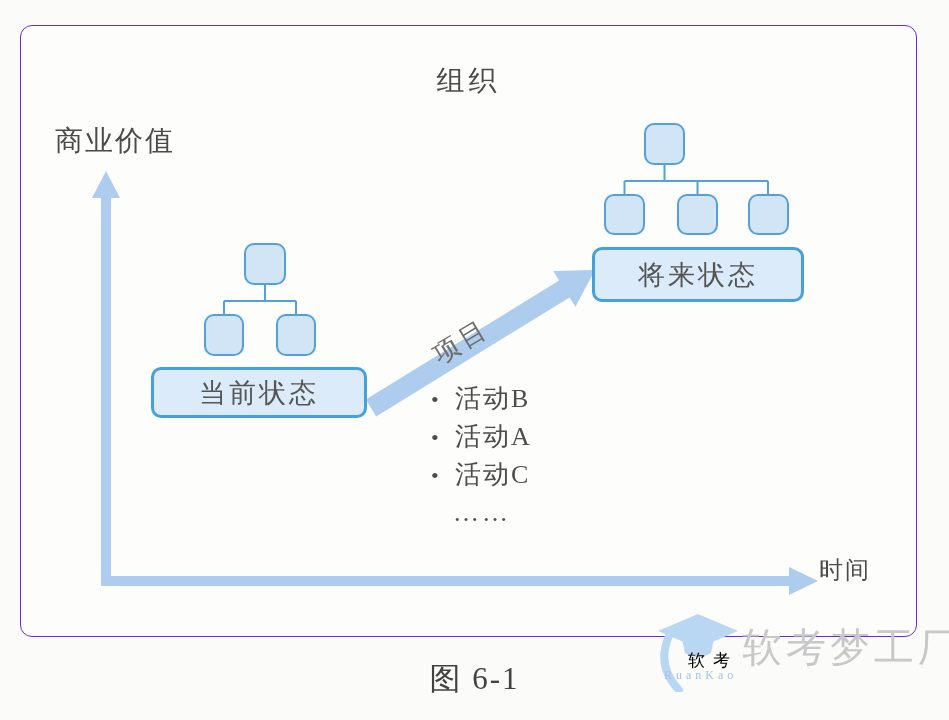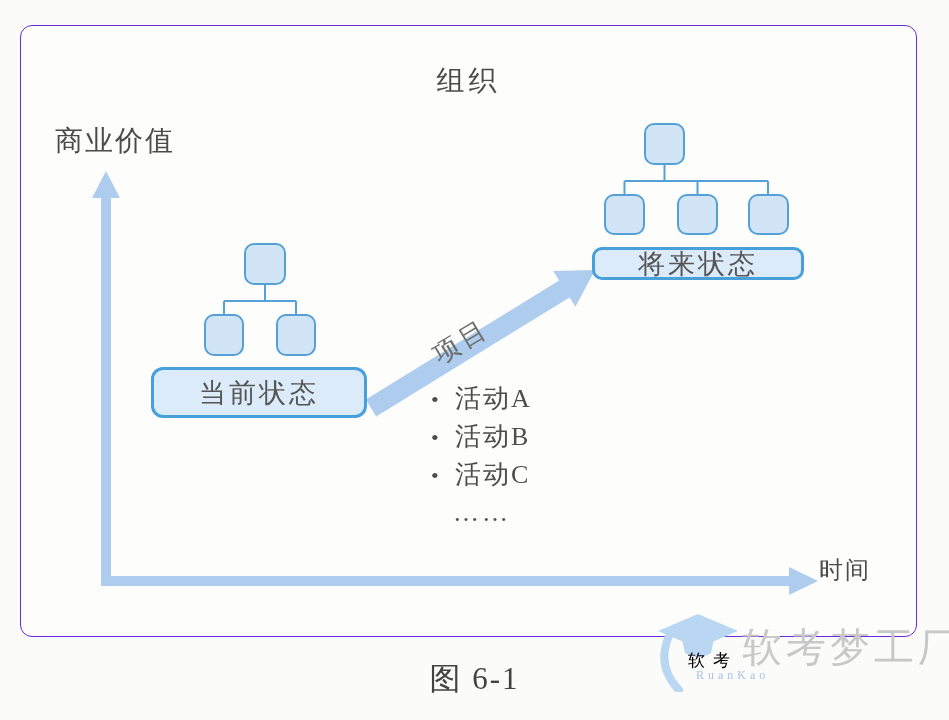--- a/index.html
+++ b/index.html
@@ -60,22 +60,22 @@
     background: #dcebf9;
     border: 3px solid #47a0da;
     border-radius: 10px;
     display: flex;
     align-items: center;
     justify-content: center;
     font-size: 27px;
     color: #555;
     letter-spacing: 3px;
   }
-  .state-current { left: 130px; top: 341px; width: 216px; height: 51px; border-radius: 12px; }
-  .state-future  { left: 571px; top: 221px; width: 212px; height: 33px; }
+  .state-current { left: 130px; top: 341px; width: 216px; height: 51px; }
+  .state-future  { left: 571px; top: 221px; width: 212px; height: 55px; }
 
   .project-label {
     position: absolute;
     left: 410px; top: 298px;
     font-size: 26px;
     color: #6e6e6e;
     letter-spacing: 4px;
     transform: rotate(-31deg);
     transform-origin: center;
   }
@@ -117,21 +117,21 @@
   }
   .wm-small {
     position: absolute;
     left: 688px; top: 649px;
     font-size: 17px;
     color: #000000;
     letter-spacing: 8px;
   }
   .wm-latin {
     position: absolute;
-    left: 696px; top: 668px;
+    left: 664px; top: 668px;
     font-size: 12px;
     color: #a6c3e2;
     letter-spacing: 4px;
   }
   .wm-big {
     position: absolute;
     left: 742px; top: 620px;
     font-size: 40px;
     color: #c8c8c8;
     letter-spacing: 4px;
@@ -178,24 +178,24 @@
       <span>当前状态</span>
     </div>
     <div class="state-box state-future">
       <span>将来状态</span>
     </div>
 
     <div class="project-label">项目</div>
 
     <div class="activities">
       <div class="act-item">
-        <span class="bullet">•</span><span>活动A</span>
+        <span class="bullet">•</span><span>活动B</span>
       </div>
       <div class="act-item">
-        <span class="bullet">•</span><span>活动B</span>
+        <span class="bullet">•</span><span>活动A</span>
       </div>
       <div class="act-item">
         <span class="bullet">•</span><span>活动C</span>
       </div>
       <div class="act-ellipsis">……</div>
     </div>
 
   </div>
 
   <div class="caption">

